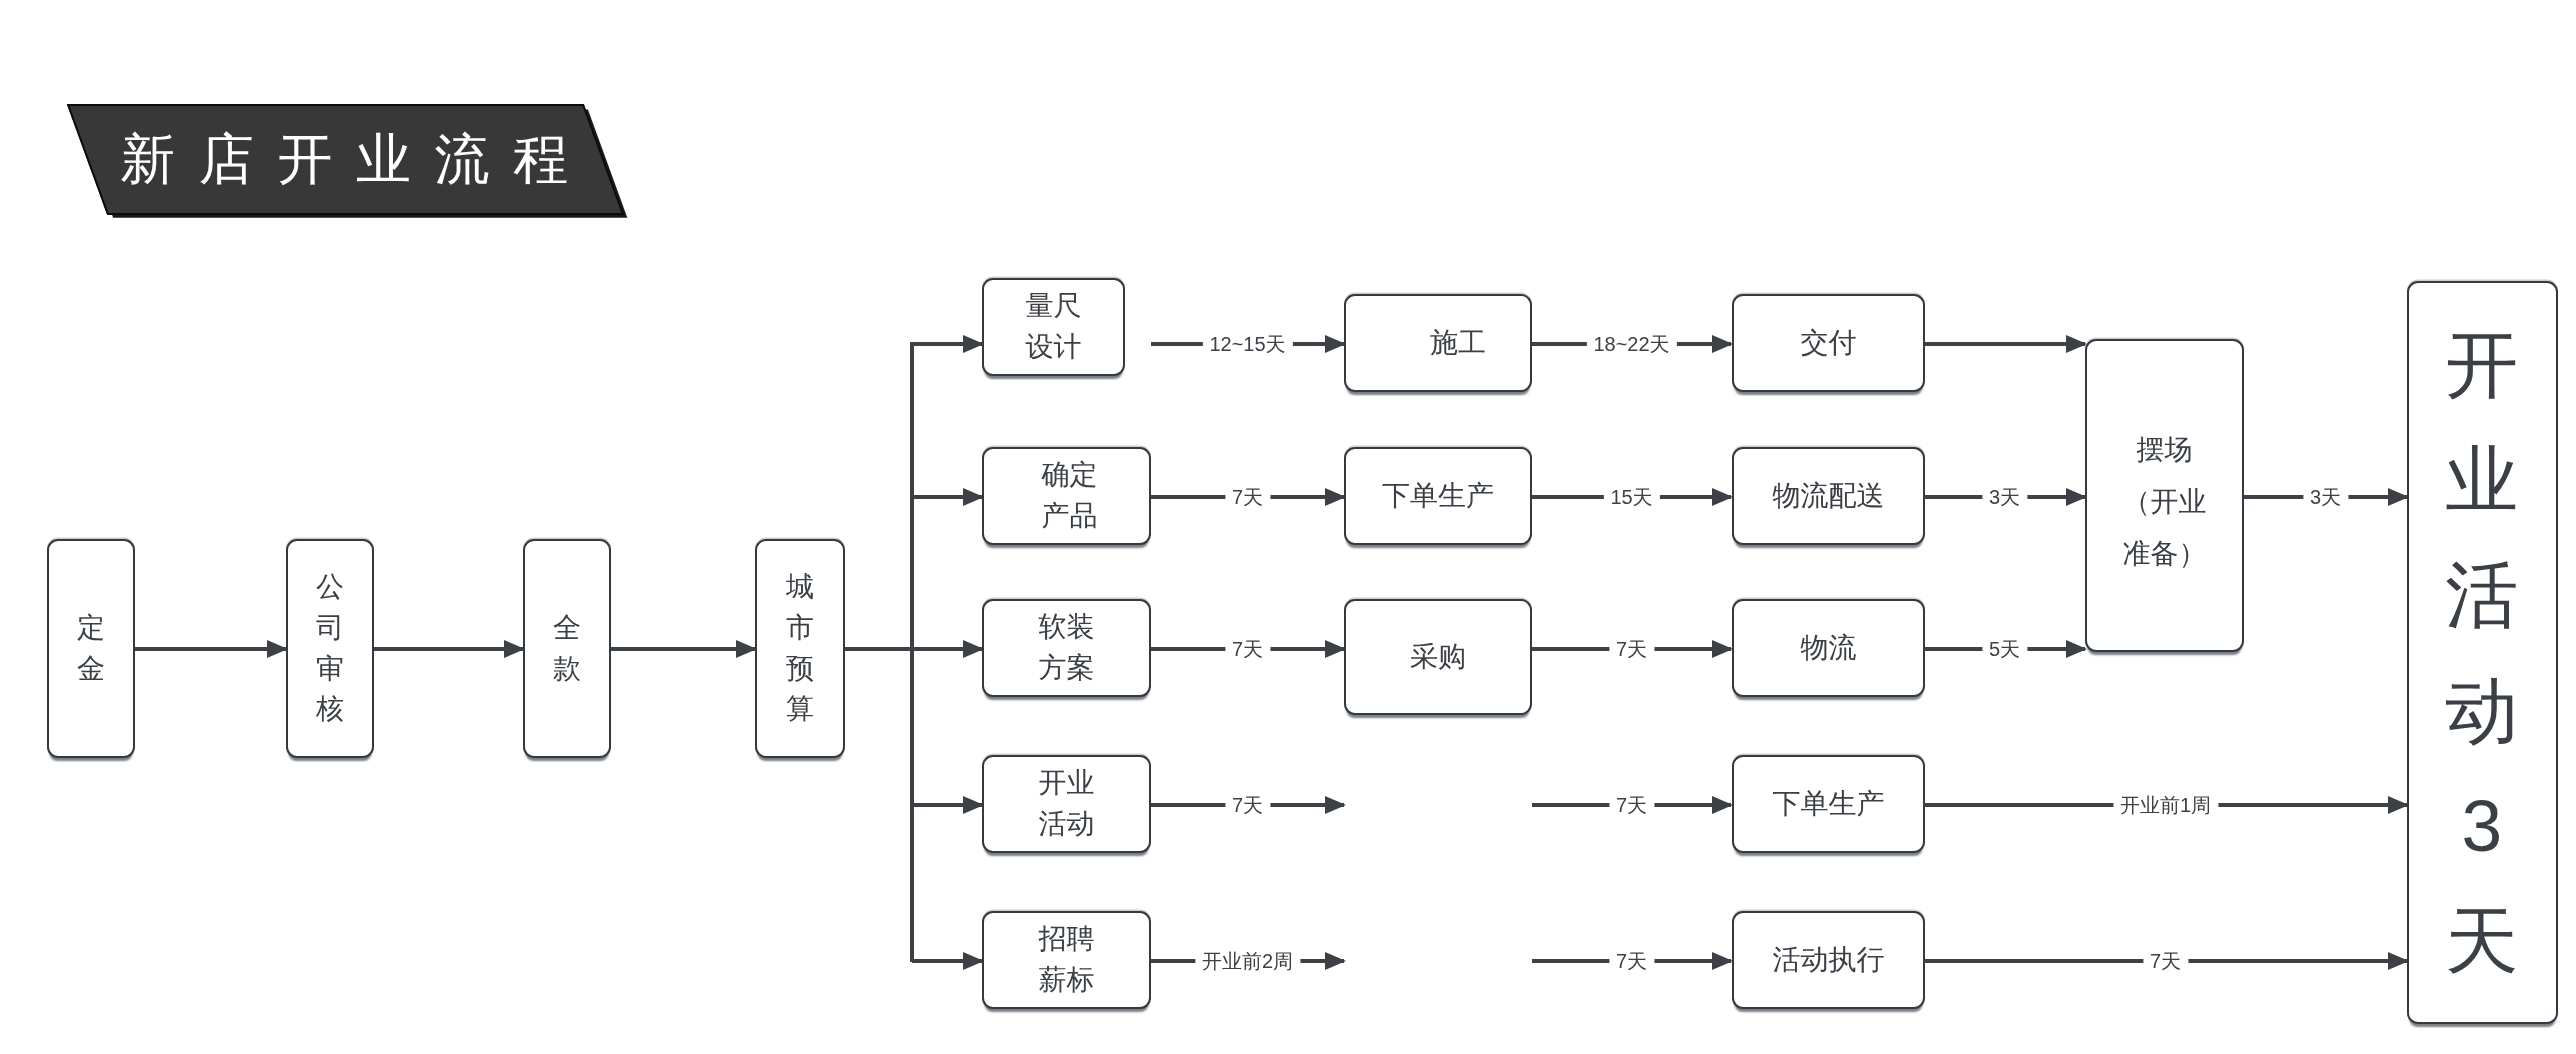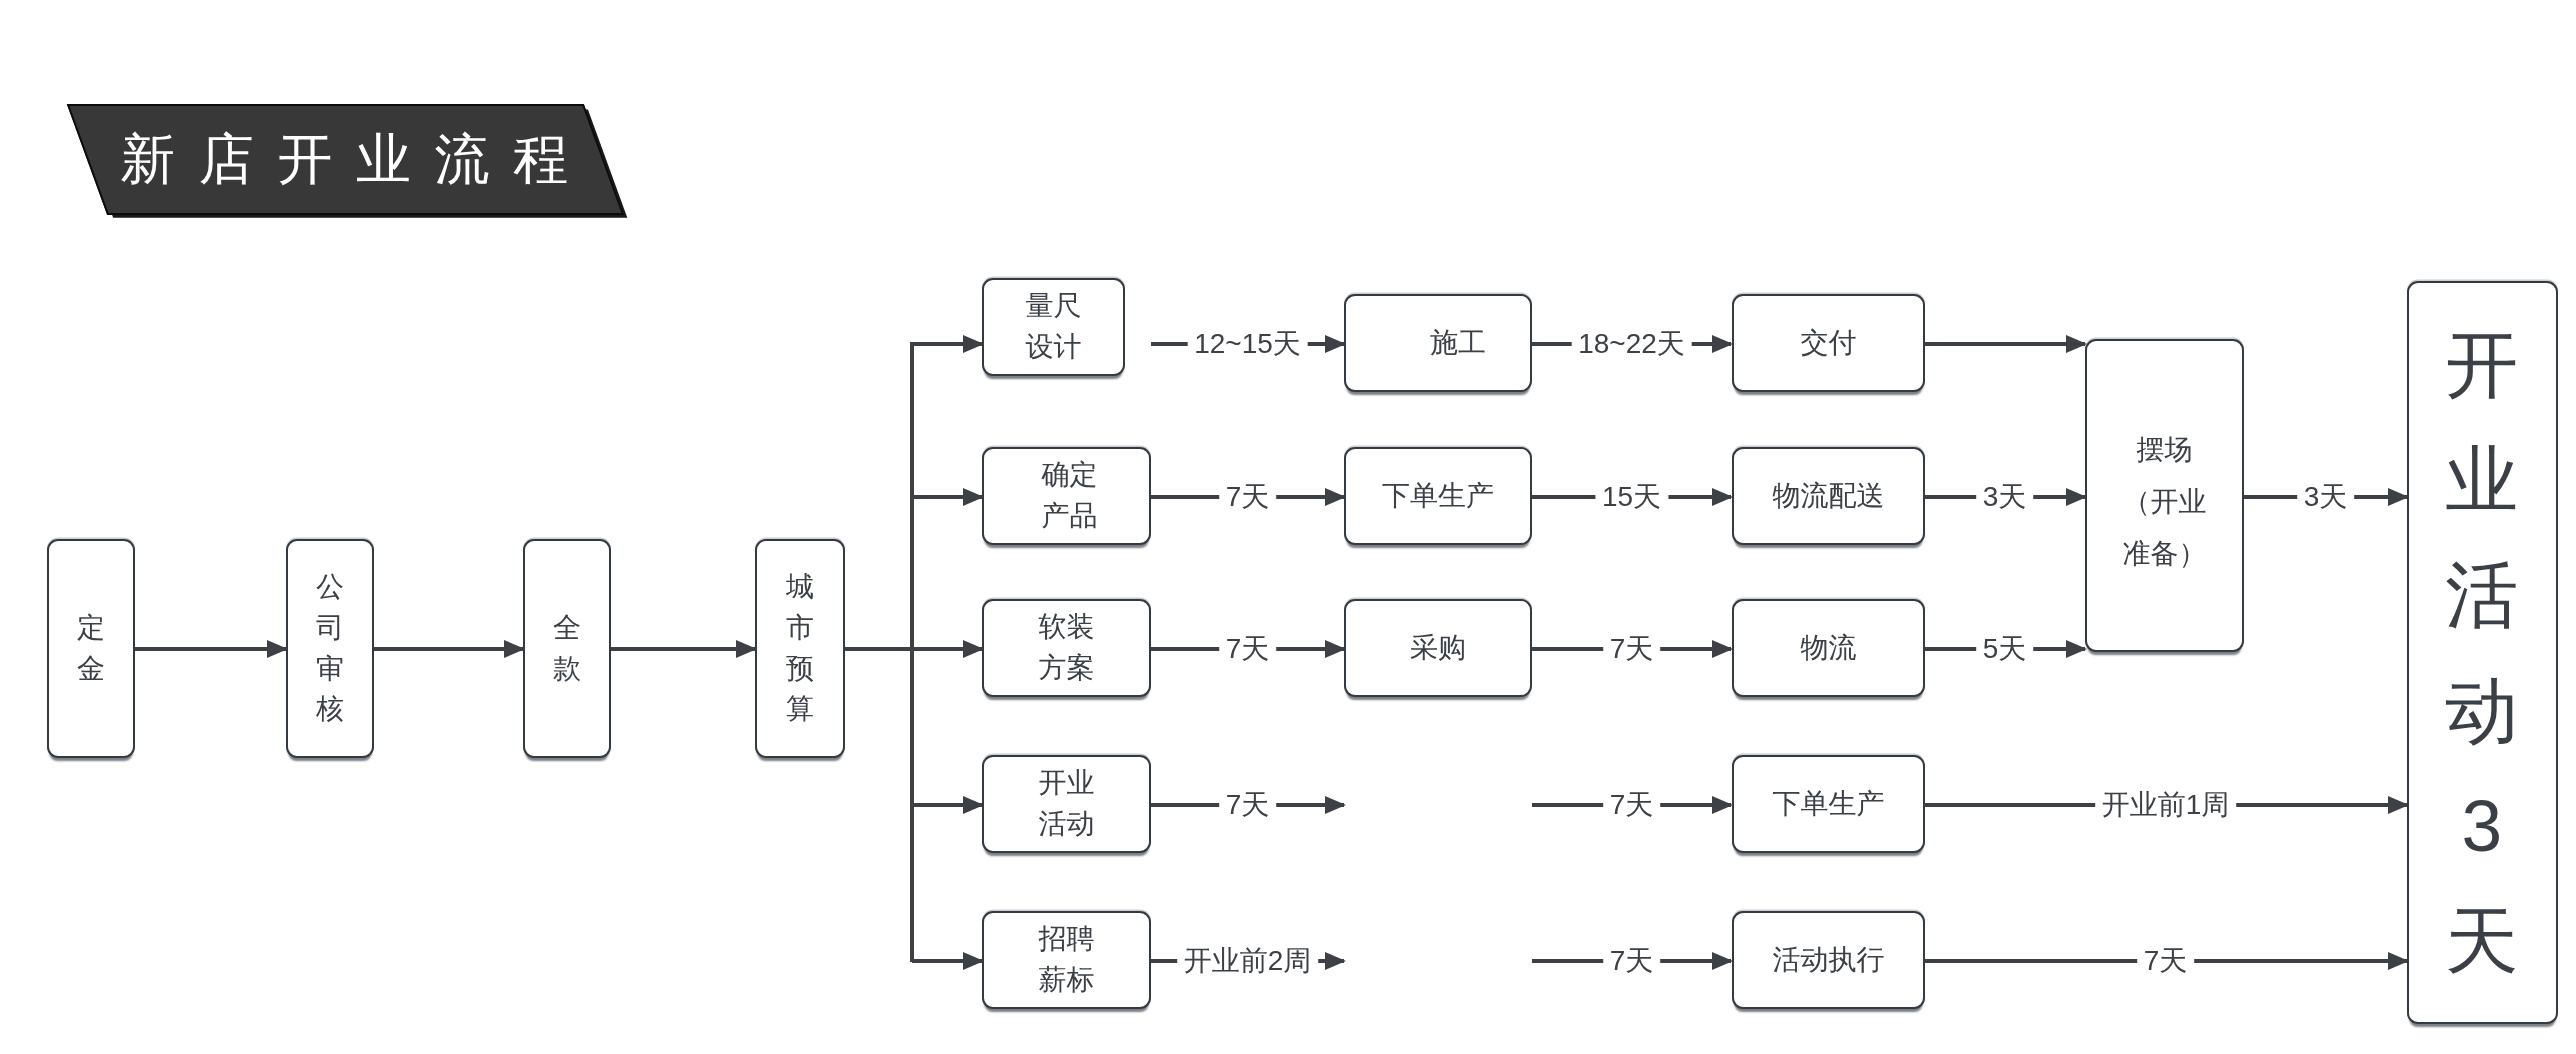--- a/index.html
+++ b/index.html
@@ -19,21 +19,21 @@
 
   
   .edge{position:absolute;height:3.5px;background:#3d4146;}
   .edge .head{
     position:absolute;right:-2.1px;top:50%;transform:translateY(-50%);
     width:0;height:0;border-left:21px solid #3d4146;
     border-top:9px solid transparent;border-bottom:9px solid transparent;
   }
   .edge .lbl{
     position:absolute;left:50%;top:50%;transform:translate(-50%,-50%);
-    background:#ffffff;padding:0 7px;font-size:28px;color:#3d4146;white-space:nowrap;
+    background:#ffffff;padding:0 7px;font-size:20px;color:#3d4146;white-space:nowrap;
   }
   .line{position:absolute;background:#3d4146;}
 
   
   .banner{
     position:absolute;left:87px;top:104px;width:513px;height:107px;
     background:#383838;border:2.8px solid #0b0b0b;transform:skewX(20deg);
     box-shadow:3.5px 4.2px 0 -1.4px rgba(0,0,0,.9);
     display:flex;align-items:center;justify-content:center;
   }
@@ -124,21 +124,21 @@
     <span class="head"></span>
     <span class="lbl">3天</span>
   </div>
 
   <div class="node" style="left:982px;top:599px;width:169px;height:98px;">软装
 方案</div>
   <div class="edge" style="left:1151px;top:647px;width:193px;">
     <span class="head"></span>
     <span class="lbl">7天</span>
   </div>
-  <div class="node" style="left:1344px;top:599px;width:188px;height:98px;">采购</div>
+  <div class="node" style="left:1344px;top:599px;width:188px;height:116px;">采购</div>
   <div class="edge" style="left:1532px;top:647px;width:199px;">
     <span class="head"></span>
     <span class="lbl">7天</span>
   </div>
   <div class="node" style="left:1732px;top:599px;width:193px;height:98px;">物流</div>
   <div class="edge" style="left:1924px;top:647px;width:161px;">
     <span class="head"></span>
     <span class="lbl">5天</span>
   </div>
 

